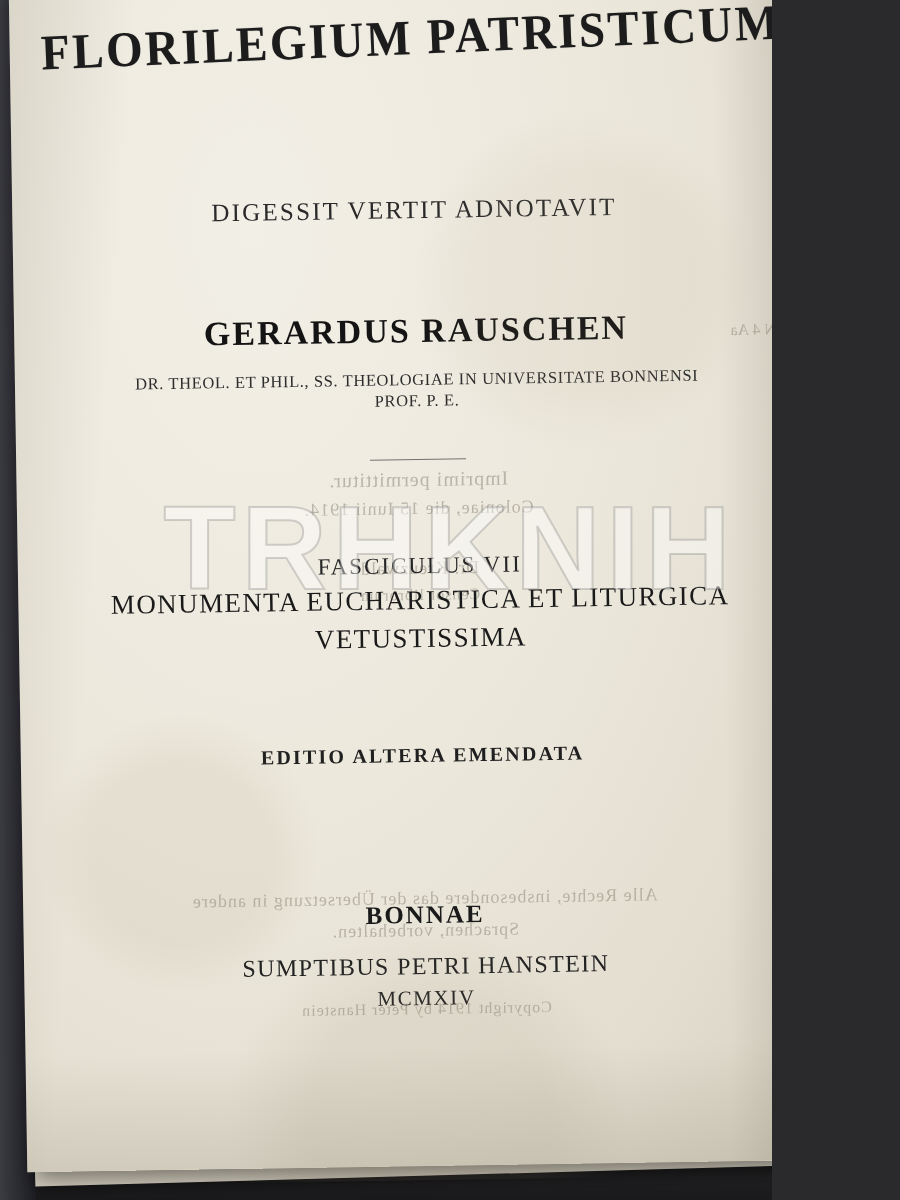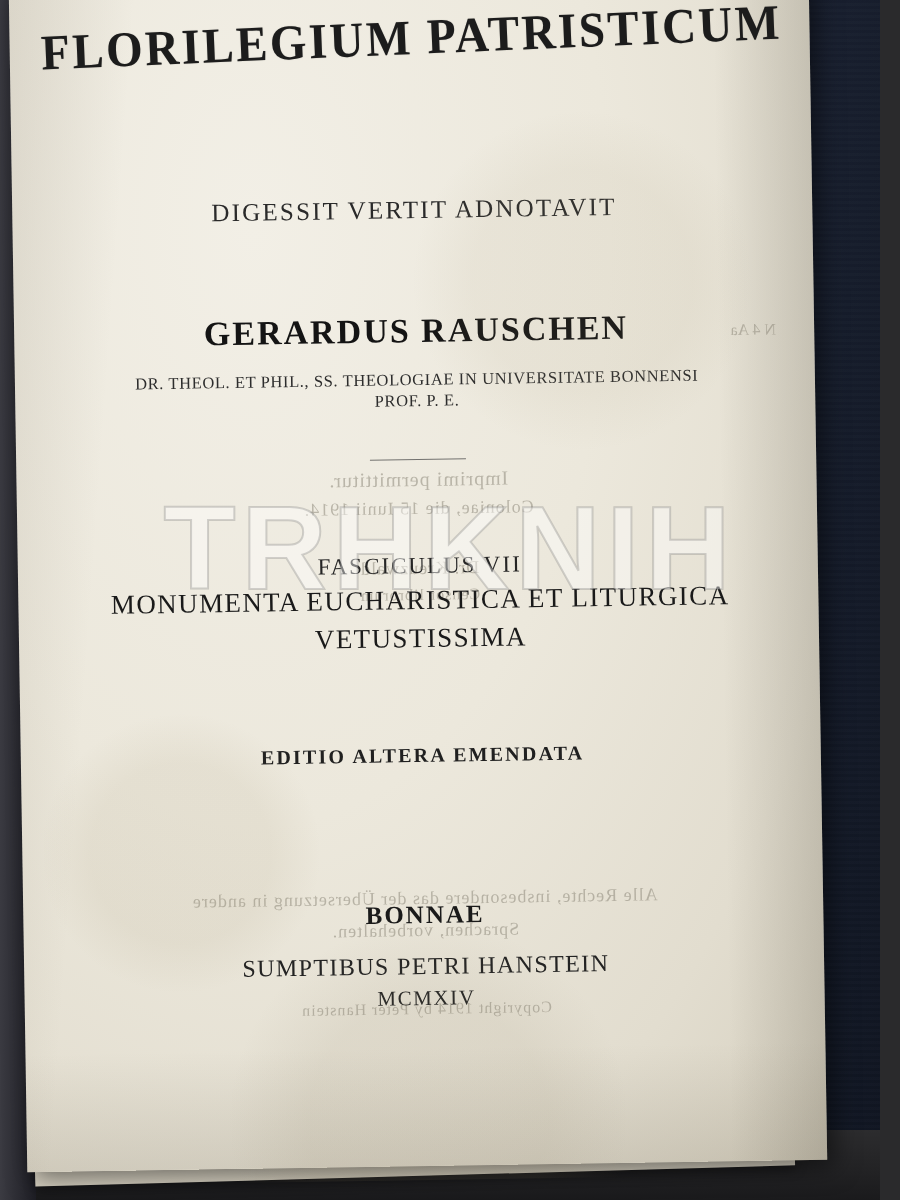--- a/index.html
+++ b/index.html
@@ -2,21 +2,21 @@
 <html><head>
 <meta charset="utf-8">
 <style>
   html, body {
     margin: 0;
     padding: 0;
     background: #2a2a2c;
   }
   #page {
     position: relative;
-    width: 880px;
+    width: 772px;
     height: 1200px;
     overflow: hidden;
     font-family: "Liberation Serif", serif;
     background: #1d2030;
   }
 
   
   .binding-dark {
     position: absolute;
     inset: 0;

